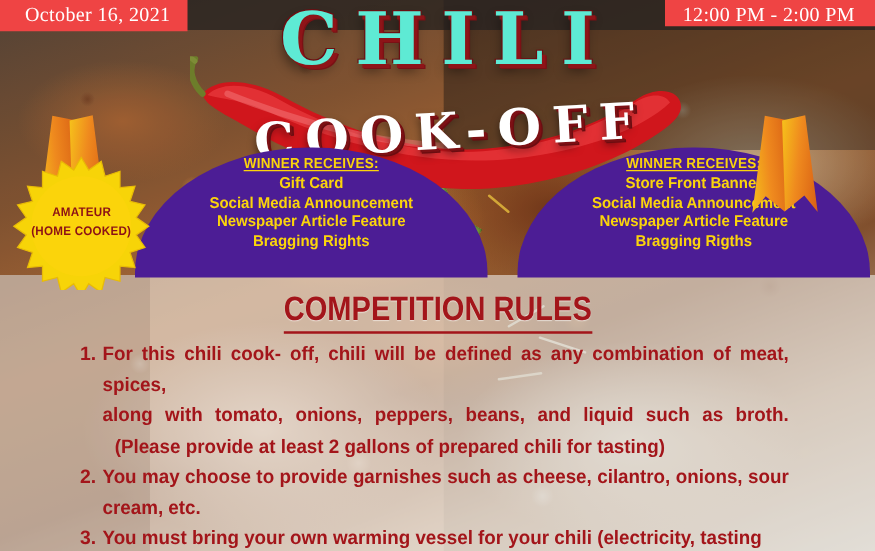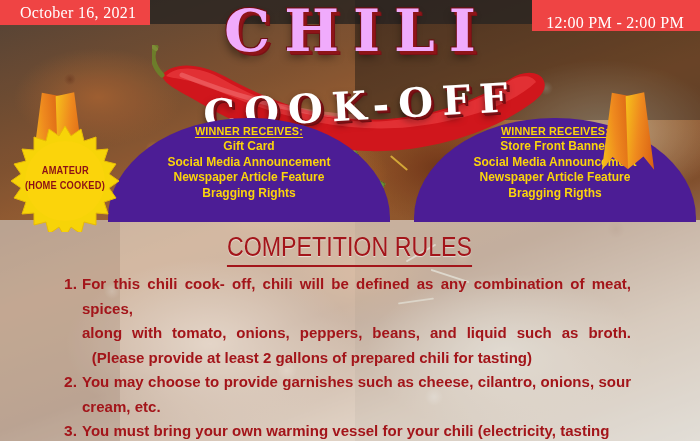--- a/index.html
+++ b/index.html
@@ -55,27 +55,27 @@
   .bg-wash{position:absolute;left:0;top:220px;width:700px;height:221px;background:rgba(236,232,228,.62);}
   .bg-washL{position:absolute;left:0;top:220px;width:120px;height:221px;background:rgba(120,95,80,.18);}
 
   
   .datebar,.timebar{
     position:absolute;top:0;background:#ef4444;color:#fff;
     font-family:"Liberation Serif", serif;font-size:16px;letter-spacing:.3px;
     display:flex;align-items:center;
   }
   .datebar{left:0;height:25px;padding:0 14px 0 20px;}
-  .timebar{right:0;height:17px;padding:14px 16px 0 14px;}
+  .timebar{right:0;height:17px;padding:4px 16px 0 14px;}
 
   
   .title-wrap{position:absolute;left:0;top:2px;width:700px;text-align:center;pointer-events:none;}
   .title-chili{
     font-family:"DejaVu Serif", serif;font-weight:bold;
-    font-size:58px;line-height:58px;letter-spacing:14px;color:#f0abfc;
+    font-size:58px;line-height:58px;letter-spacing:14px;color:#5eead4;
     text-shadow:
       3px 3px 0 #8e1418, 4px 4px 0 #7a1115,
       -1px -1px 0 #6d0f13, 1px -1px 0 #6d0f13,
       0 6px 9px rgba(0,0,0,.45);
     padding-left:14px;
   }
   .pepper{
     position:absolute;left:152px;top:45px;width:400px;height:108px;pointer-events:none;
   }
   .title-cook{
@@ -117,21 +117,21 @@
     position:absolute;left:0;top:0;width:110px;height:108px;z-index:3;
     display:flex;flex-direction:column;align-items:center;justify-content:center;
     color:#8c1116;font-weight:bold;font-size:10px;line-height:15px;
     text-align:center;letter-spacing:.2px;
   }
   .rosette-label span{transform:scaleX(.93);display:block;white-space:nowrap;}
 
   
   .rules-head{
     position:absolute;left:0;top:232px;width:700px;text-align:center;
-    font-family:"Liberation Sans", sans-serif;font-weight:normal;
+    font-family:"Liberation Sans", sans-serif;font-weight:bold;
     font-size:27px;letter-spacing:0px;color:#a3151a;
     text-shadow:0 1px 1px rgba(255,255,255,.55);
   }
   .rules-head span{display:inline-block;transform:scaleX(.86);border-bottom:2px solid #a3151a;padding-bottom:2px;}
   .rules{
     position:absolute;left:60px;top:272px;width:588px;
     color:#a3151a;font-family:"Liberation Sans", sans-serif;font-weight:bold;
     font-size:15.5px;line-height:24.5px;
   }
   .rule{display:flex;margin-bottom:0px;}

